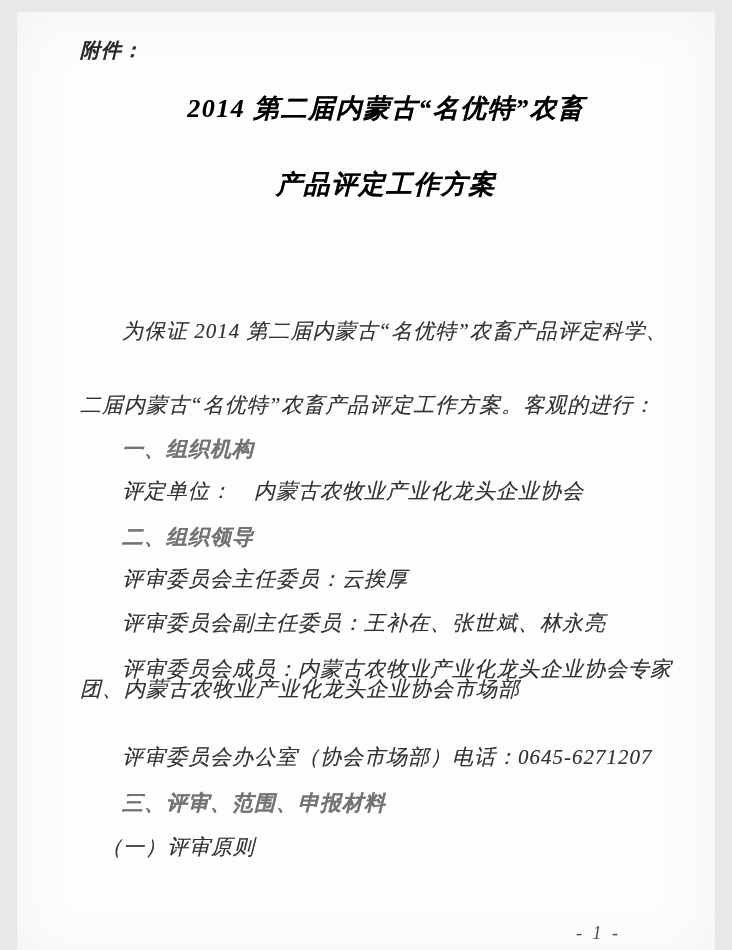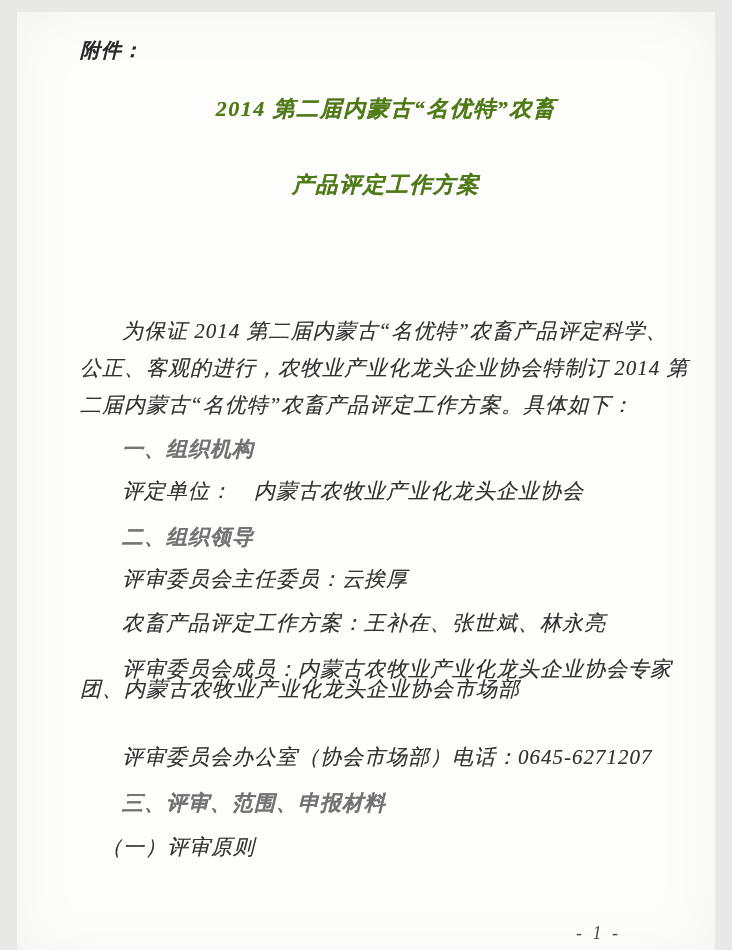--- a/index.html
+++ b/index.html
@@ -44,25 +44,25 @@
     font-size: 20px;
     line-height: 28px;
     font-weight: 600;
     color: #2a2a2a;
   }
   .title {
     position: absolute;
     left: 63px;
     width: 612px;
     text-align: center;
-    font-size: 22px;
+    font-size: 26px;
     line-height: 42px;
     font-weight: bold;
     letter-spacing: 1.5px;
-    color: #4d7c0f;
+    color: #000000;
     white-space: nowrap;
     text-shadow: 0 0 0.5px rgba(30,30,30,0.6);
   }
   .title-1 { top: 76px; }
   .title-2 { top: 152px; }
   .para-1 { top: 301px; }
   .para-2 { top: 338px; }
   .para-3 { top: 375px; }
   .heading {
     font-family: "Liberation Sans", "DejaVu Sans", sans-serif;
@@ -94,29 +94,28 @@
 <body>
 
 <div class="sheet">
 
   <div class="line attachment">附件：</div>
 
   <div class="title title-1">2014 第二届内蒙古“名优特”农畜</div>
   <div class="title title-2">产品评定工作方案</div>
 
   <div class="line indent para-1">为保证 2014 第二届内蒙古“名优特”农畜产品评定科学、</div>
-  <div class="line para-2">公正、客观的进行，农牧业产业化龙头企业协会特制订 2014 第</div>
-  <div class="line para-3">二届内蒙古“名优特”农畜产品评定工作方案。具体如下：</div>
+  <div class="line para-3">二届内蒙古“名优特”农畜产品评定工作方案。客观的进行：</div>
 
   <div class="line indent heading h-1">一、组织机构</div>
   <div class="line indent item-1">评定单位：　内蒙古农牧业产业化龙头企业协会</div>
 
   <div class="line indent heading h-2">二、组织领导</div>
   <div class="line indent item-2">评审委员会主任委员：云挨厚</div>
-  <div class="line indent item-3">农畜产品评定工作方案：王补在、张世斌、林永亮</div>
+  <div class="line indent item-3">评审委员会副主任委员：王补在、张世斌、林永亮</div>
   <div class="line indent item-4">评审委员会成员：内蒙古农牧业产业化龙头企业协会专家</div>
   <div class="line item-5">团、内蒙古农牧业产业化龙头企业协会市场部</div>
   <div class="line indent item-6">评审委员会办公室（协会市场部）电话：0645-6271207</div>
 
   <div class="line indent heading h-3">三、评审、范围、申报材料</div>
   <div class="line indent-sm sub-1">（一）评审原则</div>
 
   <div class="page-number">- 1 -</div>
 
 </div>

